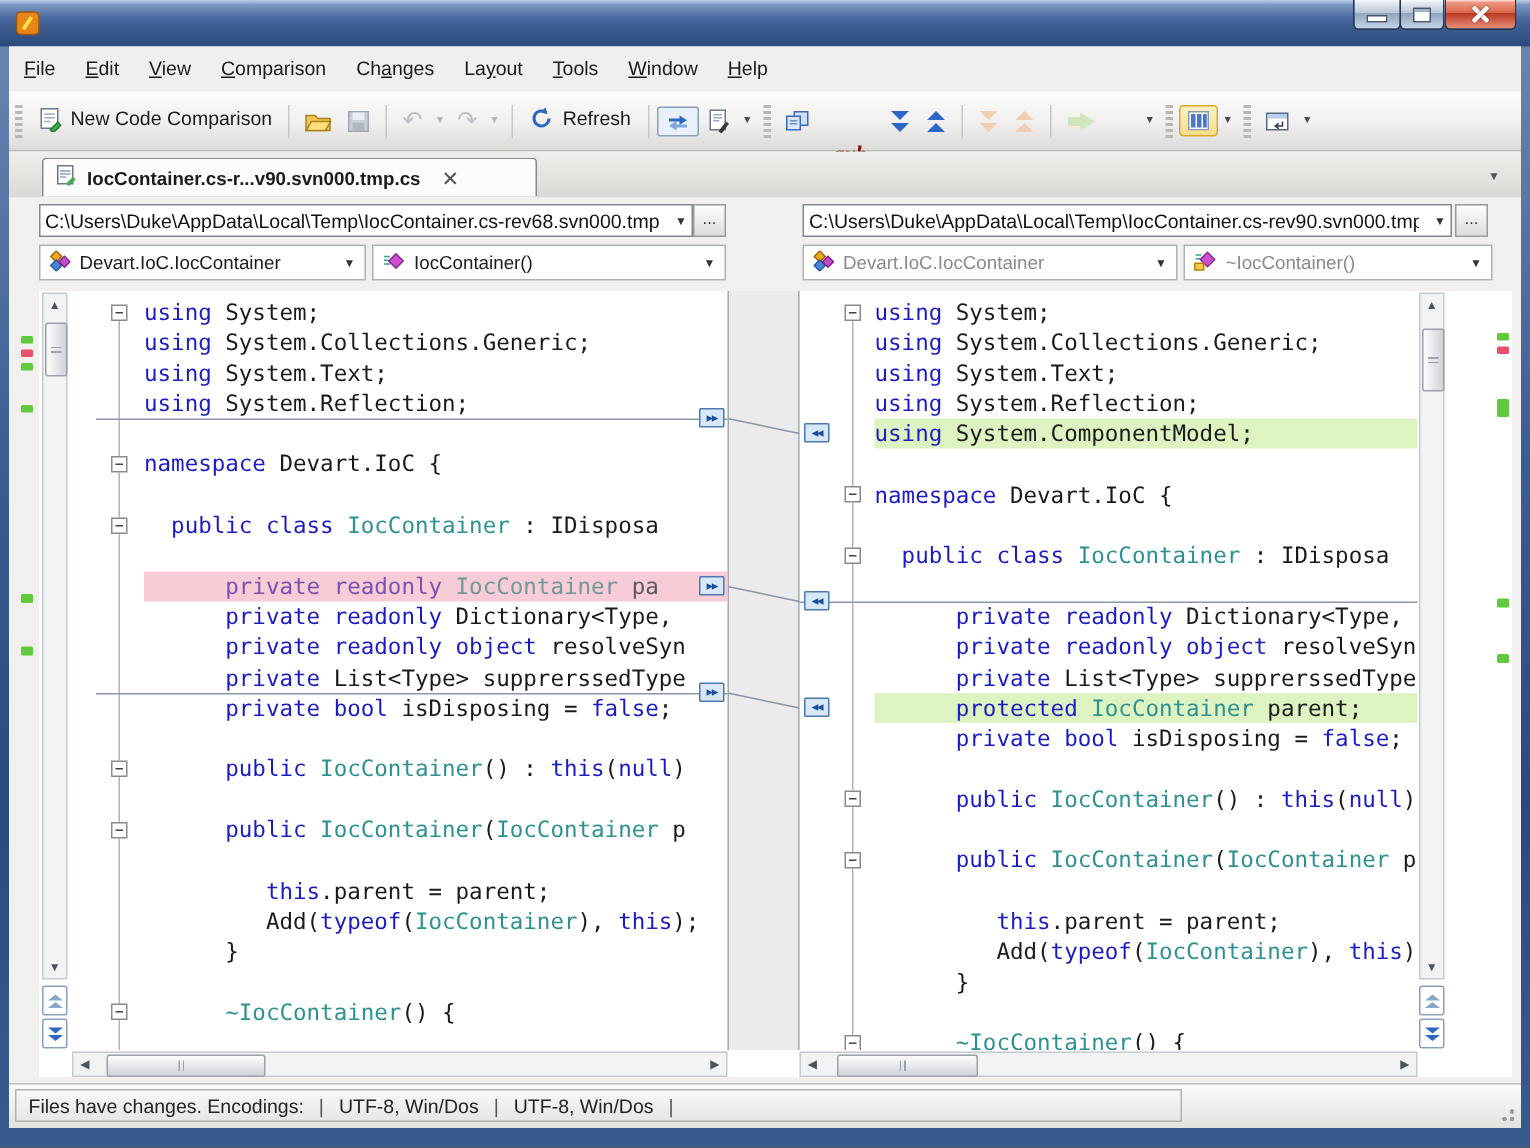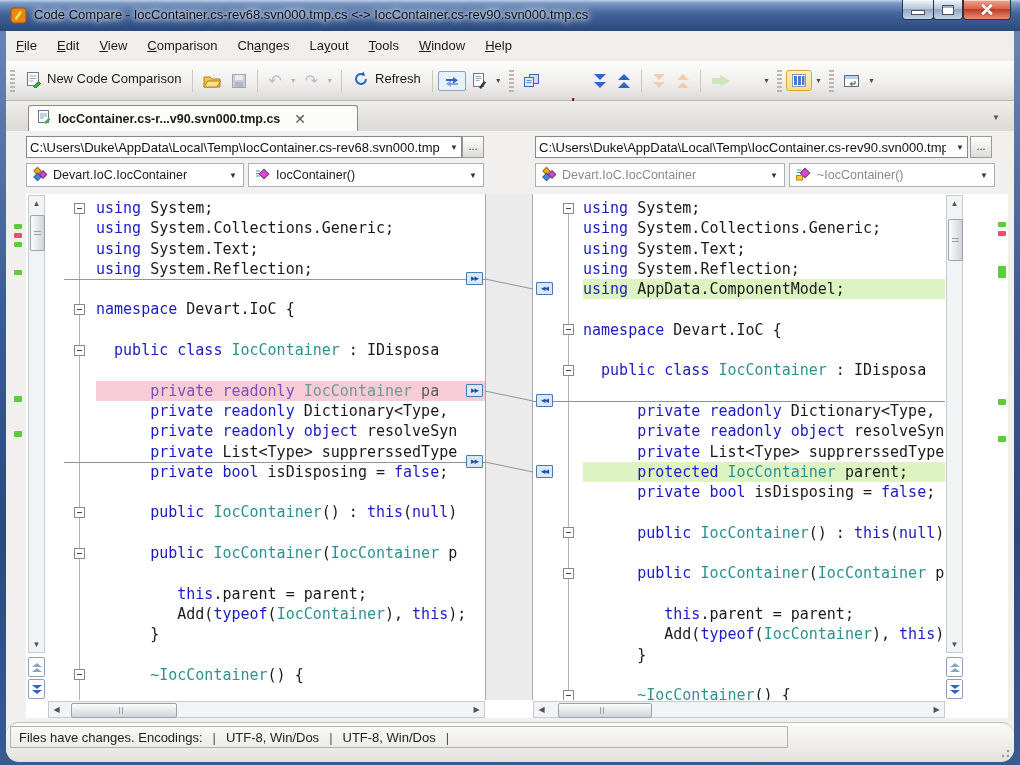--- a/index.html
+++ b/index.html
@@ -118,22 +118,22 @@
   .nav-box .t{border-left-width:5px;border-right-width:5px;}
   .nav-box .t-up{border-bottom-width:4px;}
   .nav-box .t-dn{border-top-width:4px;}
   .hscroll{position:absolute;height:17px;background:#f2f3f5;border:1px solid #c6cbd2;box-sizing:border-box;}
   .hs-btn{position:absolute;top:0;width:15px;height:15px;text-align:center;font-size:8px;color:#4a545f;line-height:15px;cursor:default;}
   .hs-thumb{position:absolute;top:1px;height:13px;background:linear-gradient(180deg,#fdfdfd,#cfd3d9);
             border:1px solid #9aa1ab;border-radius:2px;cursor:default;}
   .hs-thumb::after{content:"";position:absolute;top:3px;bottom:3px;left:45%;width:5px;
             background:repeating-linear-gradient(90deg,#9aa1ab 0 1px,transparent 1px 3px);}
   
-  #statusbar{position:absolute;left:6px;top:722px;width:1008px;height:40px;
-             background:linear-gradient(180deg,#fbfbfa 0,#e3e2df 100%);border-top:1px solid #c2c0bc;box-sizing:border-box;border-radius:13px;}
+  #statusbar{position:absolute;left:6px;top:722px;width:1008px;height:30px;
+             background:linear-gradient(180deg,#fbfbfa 0,#e3e2df 100%);border-top:1px solid #c2c0bc;box-sizing:border-box;}
   .st-seg{position:absolute;top:3px;height:22px;border:1px solid #b2b0ac;box-sizing:border-box;
           display:flex;align-items:center;font-size:13px;color:#222;}
   #st-left{left:4px;width:778px;padding-left:8px;}
   #st-right{left:786px;width:200px;justify-content:center;gap:18px;}
   .st-pipe{margin:0 10px;color:#555;}
   #grip-dots{position:absolute;right:4px;bottom:4px;width:12px;height:12px;
     background:
       radial-gradient(circle at 10px 10px,#9a9a98 1.4px,transparent 1.6px),
       radial-gradient(circle at 10px 5px,#9a9a98 1.4px,transparent 1.6px),
       radial-gradient(circle at 5px 10px,#9a9a98 1.4px,transparent 1.6px);}
@@ -144,21 +144,20 @@
 <div id="screen">
   <div id="frame"></div>
 
   <div id="titlebar">
     <span id="app-icon">
       <svg width="18" height="18">
           <rect x="1" y="1" width="15" height="15" rx="3" fill="#e8861a" stroke="#9a550e"></rect>
           <path d="M5.5 12.5 L11 4.5" stroke="#ffe14a" stroke-width="2.5"></path>
         </svg>
     </span>
-    <span id="title-text">Code Compare - IocContainer.cs-rev68.svn000.tmp.cs &lt;-&gt; IocContainer.cs-rev90.svn000.tmp.cs</span>
     <div id="btn-min" class="cap">
         <div class="g-min"></div>
       </div>
     <div id="btn-max" class="cap">
         <div class="g-max"></div>
       </div>
     <div id="btn-close" class="cap">
         <div class="g-x">
           <span></span>
           <span></span>
@@ -434,21 +433,21 @@
         </div>
       </div>
   </div>
   <div id="rpane" class="pane">
     <div class="fold-line" id="rfold-line"></div>
     <div id="right-lines" class="lines">
         <div class="code-line"><span class="tk-kw">using</span><span class="tk-pl"> System;</span></div>
         <div class="code-line"><span class="tk-kw">using</span><span class="tk-pl"> System.Collections.Generic;</span></div>
         <div class="code-line"><span class="tk-kw">using</span><span class="tk-pl"> System.Text;</span></div>
         <div class="code-line"><span class="tk-kw">using</span><span class="tk-pl"> System.Reflection;</span></div>
-        <div class="code-line ln-add"><span class="tk-kw">using</span><span class="tk-pl"> AppData.ComponentModel;</span></div>
+        <div class="code-line ln-add"><span class="tk-kw">using</span><span class="tk-pl"> System.ComponentModel;</span></div>
         <div class="code-line"></div>
         <div class="code-line"><span class="tk-kw">namespace</span><span class="tk-pl"> Devart.IoC {</span></div>
         <div class="code-line"></div>
         <div class="code-line"><span class="tk-pl">  </span><span class="tk-kw">public</span><span class="tk-pl"> </span><span class="tk-kw">class</span><span class="tk-pl"> </span><span class="tk-ty">IocContainer</span><span class="tk-pl"> : IDisposa</span></div>
         <div class="code-line"></div>
         <div class="code-line"><span class="tk-pl">      </span><span class="tk-kw">private</span><span class="tk-pl"> </span><span class="tk-kw">readonly</span><span class="tk-pl"> Dictionary&lt;Type,</span></div>
         <div class="code-line"><span class="tk-pl">      </span><span class="tk-kw">private</span><span class="tk-pl"> </span><span class="tk-kw">readonly</span><span class="tk-pl"> </span><span class="tk-kw">object</span><span class="tk-pl"> resolveSyn</span></div>
         <div class="code-line"><span class="tk-pl">      </span><span class="tk-kw">private</span><span class="tk-pl"> List&lt;Type&gt; supprerssedType</span></div>
         <div class="code-line ln-add"><span class="tk-pl">      </span><span class="tk-kw">protected</span><span class="tk-pl"> </span><span class="tk-ty">IocContainer</span><span class="tk-pl"> parent;</span></div>
         <div class="code-line"><span class="tk-pl">      </span><span class="tk-kw">private</span><span class="tk-pl"> </span><span class="tk-kw">bool</span><span class="tk-pl"> isDisposing = </span><span class="tk-kw">false</span><span class="tk-pl">;</span></div>

